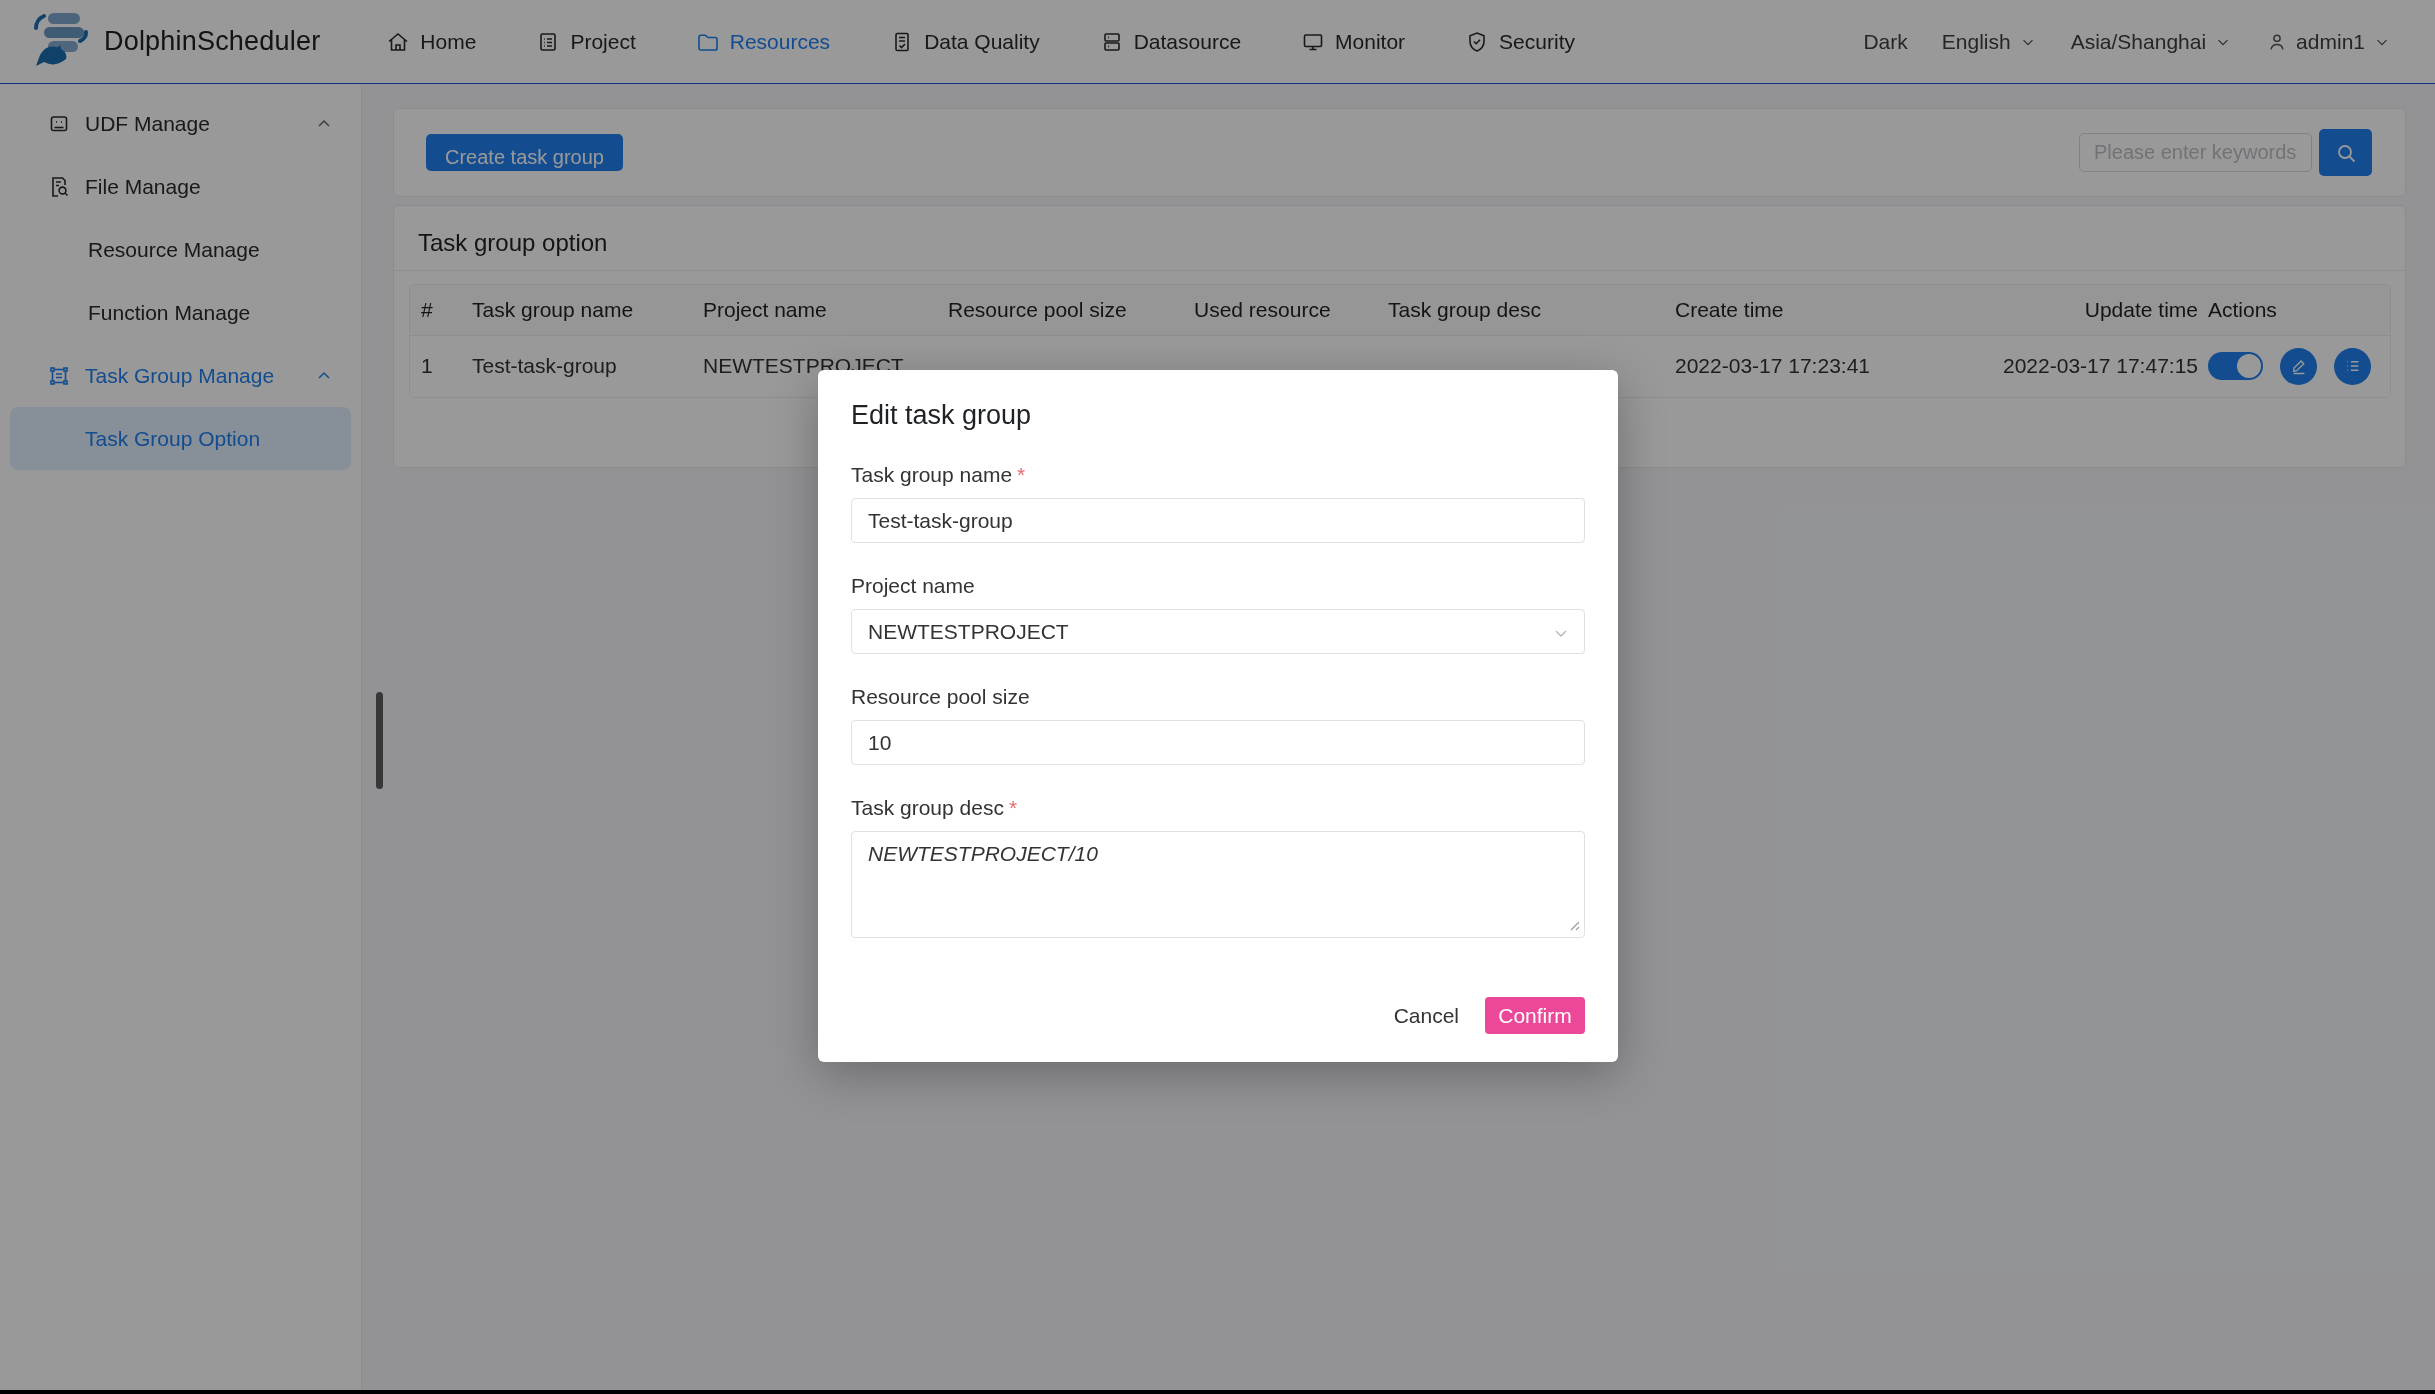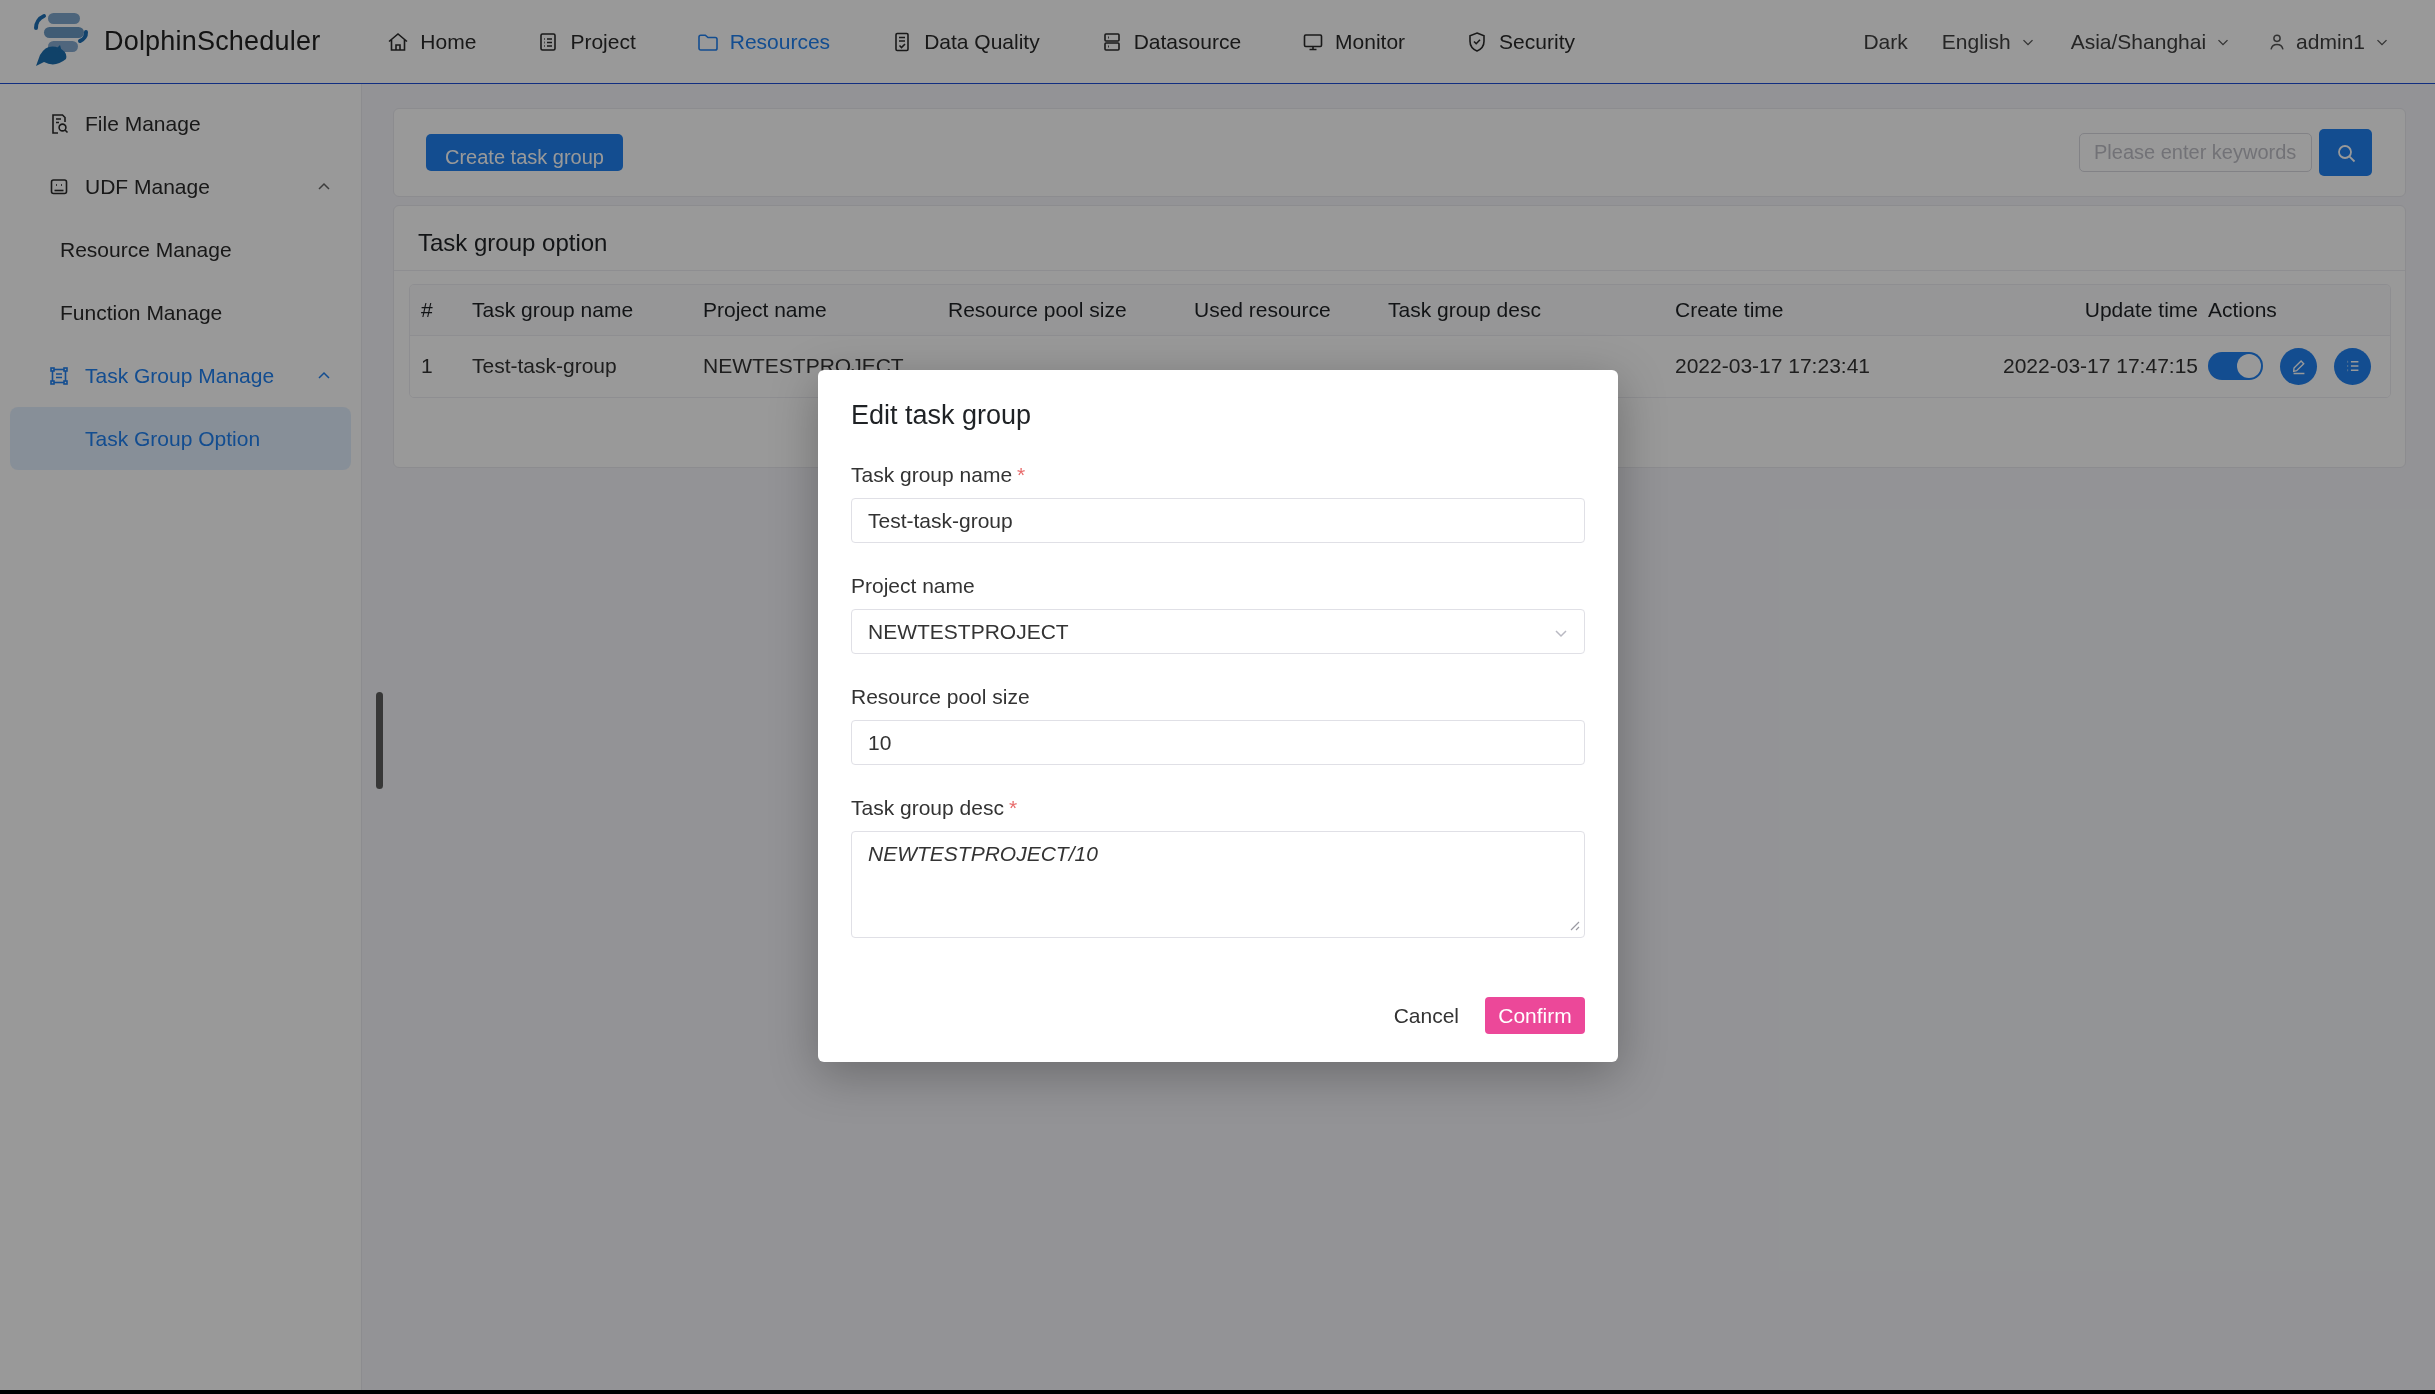--- a/index.html
+++ b/index.html
@@ -19,21 +19,21 @@
   .nav-right { margin-left:auto; display:flex; align-items:flex-start; gap:14px; color:#404040; }
   .nav-right .chunk { display:flex; align-items:center; gap:8px; padding:0 10px; cursor:pointer; }
   .chev { width:18px; height:18px; color:#555; }
 
   
   .sidebar { position:absolute; left:0; top:84px; width:362px; height:1306px; background:#fff;
              border-right:1px solid #e9e9ef; padding-top:8px; z-index:2; }
   .side-item { height:63px; display:flex; align-items:center; padding:0 27px 0 47px; cursor:pointer; color:#2b2b2b; }
   .side-item .ic { width:24px; height:24px; margin-right:14px; flex:0 0 auto; }
   .side-item .lbl { flex:1 1 auto; font-size:21px; }
-  .side-item.child { padding-left:60px; }
+  .side-item.child { padding-left:88px; }
   .side-item.blue { color:#2080f0; }
   .side-item.selected { background:rgba(32,128,240,0.13); border-radius:8px; margin:0 10px; padding-left:75px; color:#2080f0; }
   .caret { width:20px; height:20px; color:#666; }
   .blue .caret { color:#2080f0; }
 
   
   .scroll-thumb { position:absolute; left:376px; top:692px; width:7px; height:97px;
                   background:#5d5d5d; border-radius:4px; z-index:3; }
 
   
@@ -193,37 +193,37 @@
         <svg class="chev" viewBox="0 0 24 24" fill="none" stroke="currentColor" stroke-width="1.8">
             <path d="M6 9.5l6 6 6-6"></path>
           </svg>
       </div>
     </div>
   </header>
 
   <aside class="sidebar">
     <div class="side-item">
       <svg class="ic" viewBox="0 0 24 24" fill="none" stroke="currentColor" stroke-width="1.6">
+          <rect x="4.5" y="5" width="15" height="13.5" rx="2"></rect>
+          <path d="M9 10h.8M14.2 10h.8" stroke-width="2.2"></path>
+          <path d="M7.5 15.5h9"></path>
+        </svg>
+      <span class="lbl">UDF Manage</span>
+      <svg class="caret" viewBox="0 0 24 24" fill="none" stroke="currentColor" stroke-width="1.8">
+          <path d="M6 14.5l6-6 6 6"></path>
+        </svg>
+    </div>
+    <div class="side-item">
+      <svg class="ic" viewBox="0 0 24 24" fill="none" stroke="currentColor" stroke-width="1.6">
           <path d="M18 10V5.5L15.5 3H6v18h5"></path>
           <path d="M9 7h5M9 10.5h3"></path>
           <circle cx="15.5" cy="15.5" r="3.4"></circle>
           <path d="M18 18l2.5 2.5"></path>
         </svg>
       <span class="lbl">File Manage</span>
-    </div>
-    <div class="side-item">
-      <svg class="ic" viewBox="0 0 24 24" fill="none" stroke="currentColor" stroke-width="1.6">
-          <rect x="4.5" y="5" width="15" height="13.5" rx="2"></rect>
-          <path d="M9 10h.8M14.2 10h.8" stroke-width="2.2"></path>
-          <path d="M7.5 15.5h9"></path>
-        </svg>
-      <span class="lbl">UDF Manage</span>
-      <svg class="caret" viewBox="0 0 24 24" fill="none" stroke="currentColor" stroke-width="1.8">
-          <path d="M6 14.5l6-6 6 6"></path>
-        </svg>
     </div>
     <div class="side-item child">
       <span class="lbl">Resource Manage</span>
     </div>
     <div class="side-item child">
       <span class="lbl">Function Manage</span>
     </div>
     <div class="side-item blue">
       <svg class="ic" viewBox="0 0 24 24" fill="none" stroke="currentColor" stroke-width="1.6">
           <rect x="5.5" y="5.5" width="13" height="13"></rect>

